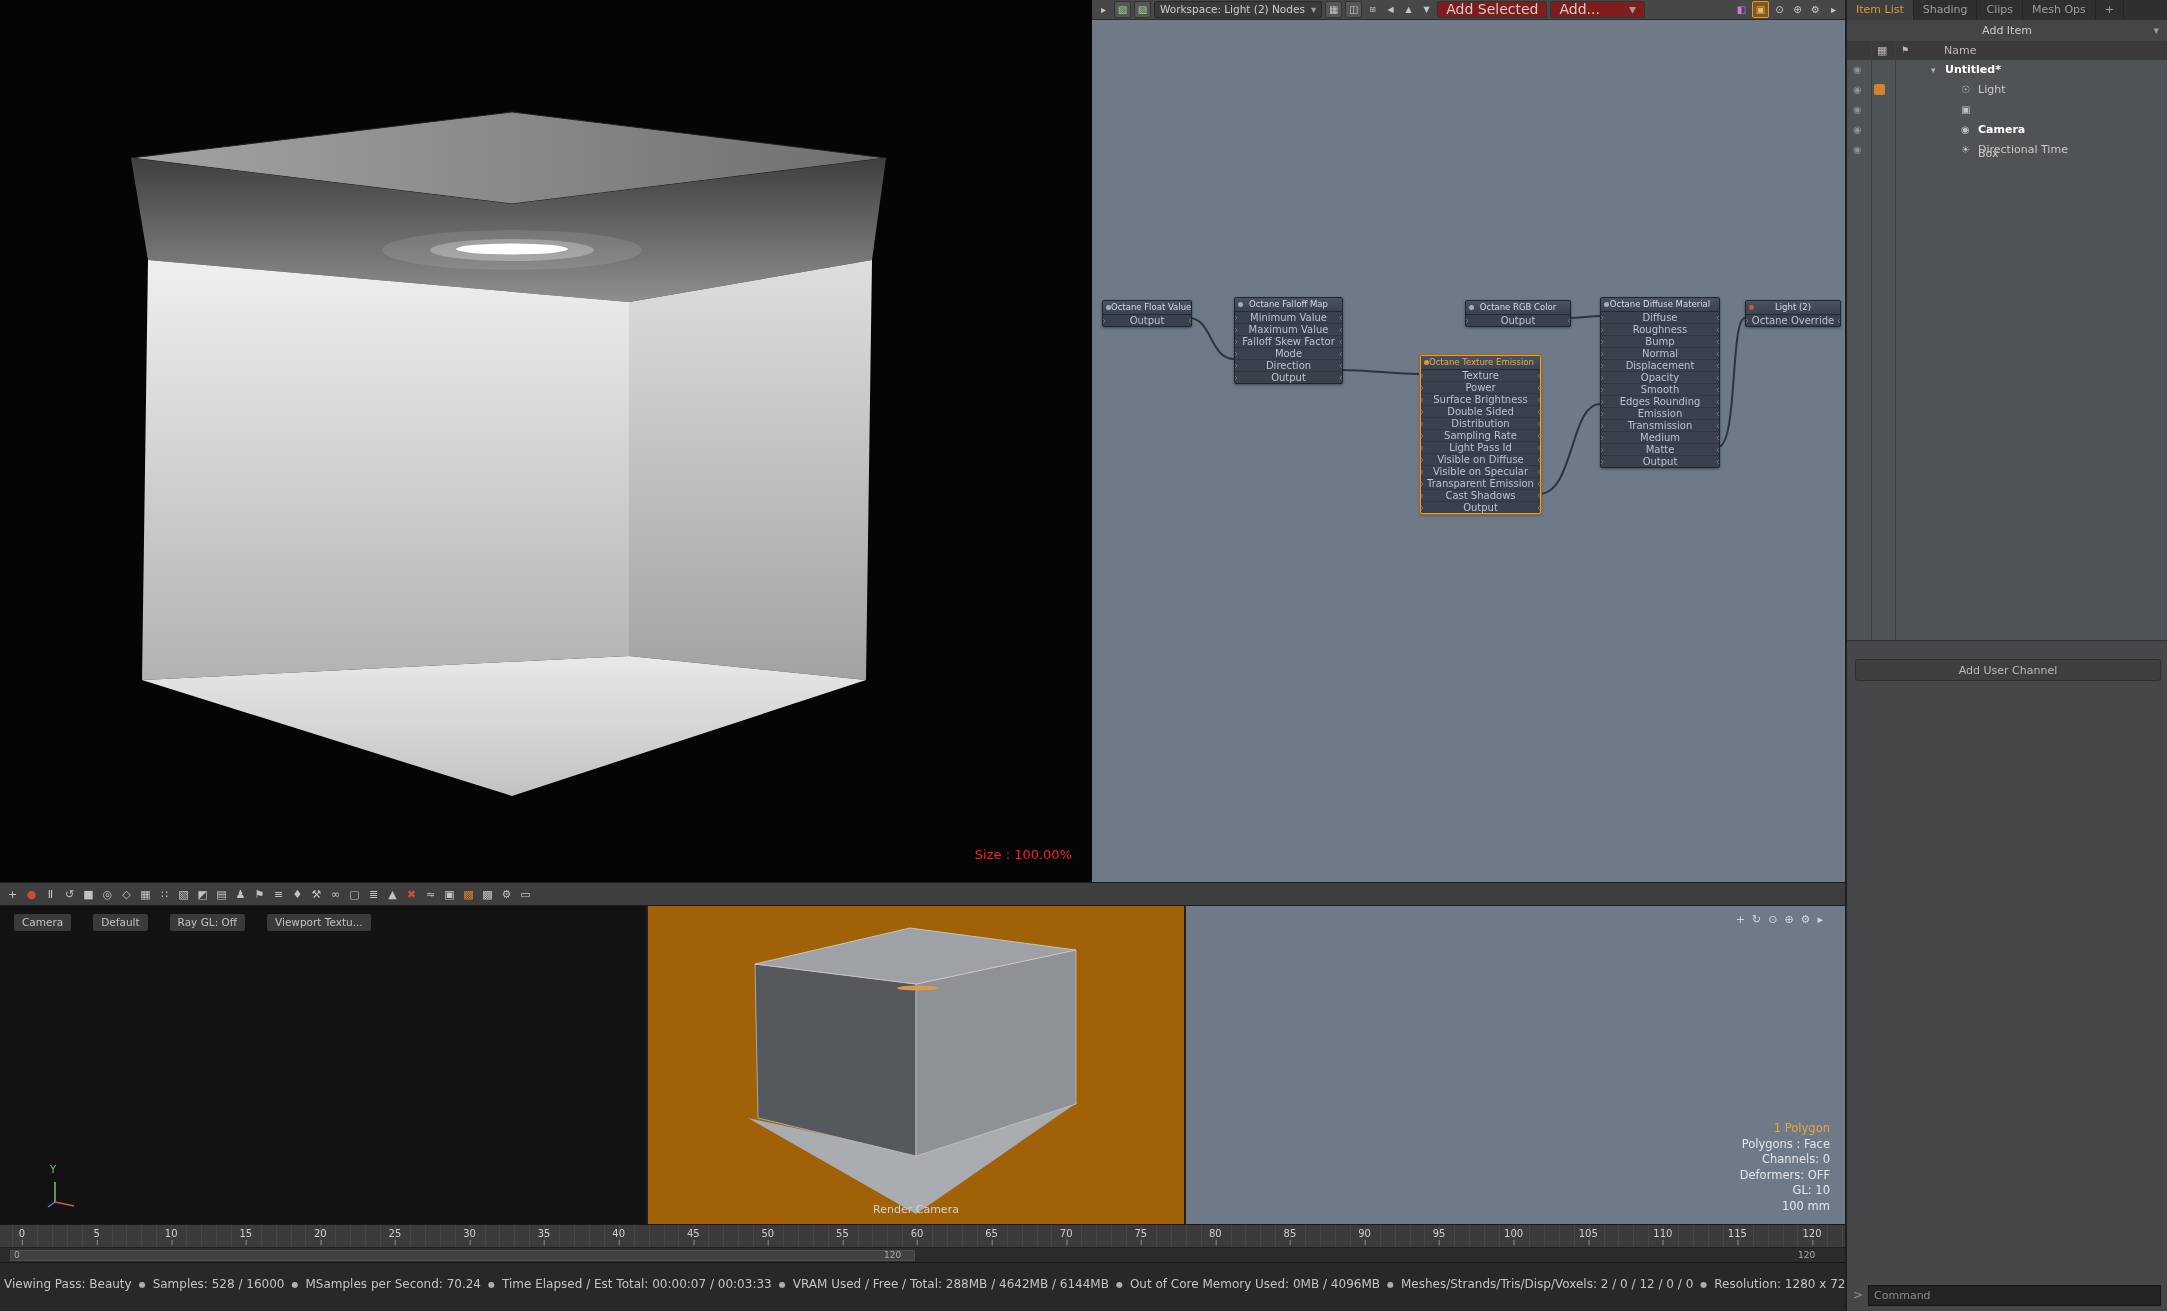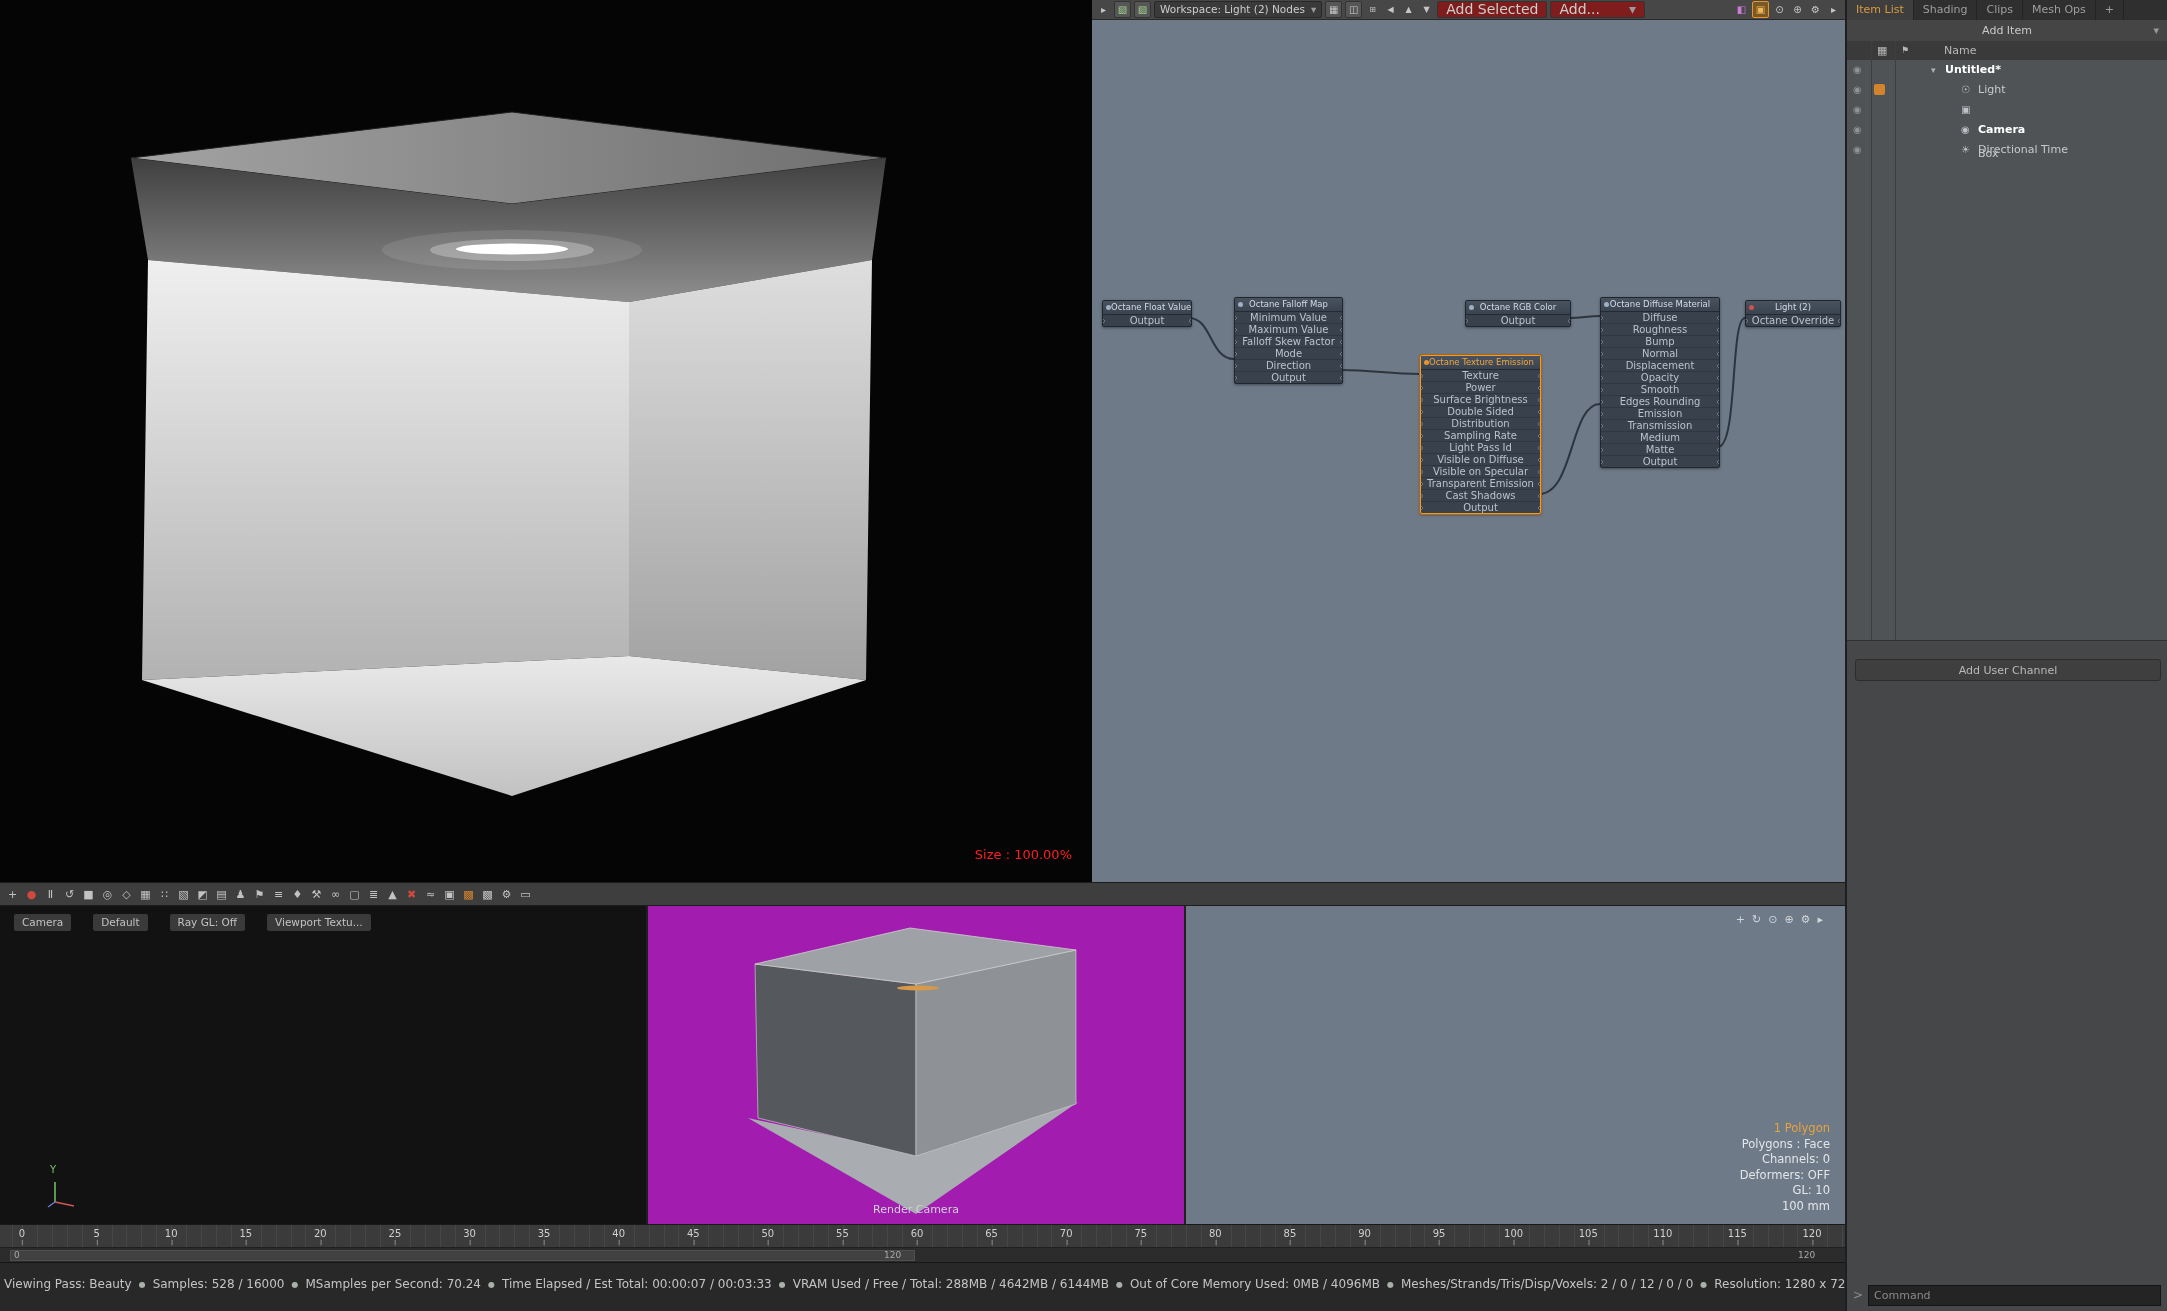--- a/index.html
+++ b/index.html
@@ -74,21 +74,21 @@
   #cmd-input::placeholder{color:#8a8a8a;}
 
   
   #mtb{left:0;top:882px;width:1845px;height:24px;background:#3e3e3e;border-top:1px solid #1c1c1c;
     border-bottom:1px solid #1c1c1c;display:flex;align-items:center;padding-left:3px;box-sizing:border-box;}
   .mico{width:19px;height:19px;line-height:19px;text-align:center;font-size:11px;color:#c2c2c2;}
 
   
   #lower{left:0;top:906px;width:1845px;height:318px;}
   #lp-left{position:absolute;left:0;top:0;width:648px;height:318px;background:#121212;border-right:2px solid #202020;box-sizing:border-box;}
-  #lp-mid{position:absolute;left:648px;top:0;width:538px;height:318px;background:#a21caf;border-right:2px solid #202020;box-sizing:border-box;}
+  #lp-mid{position:absolute;left:648px;top:0;width:538px;height:318px;background:#a16207;border-right:2px solid #202020;box-sizing:border-box;}
   #lp-right{position:absolute;left:1186px;top:0;width:659px;height:318px;background:#6e7a88;}
   #chips{position:absolute;left:14px;top:8px;display:flex;gap:22px;}
   .chip{height:17px;line-height:17px;background:#3a3a3a;border-radius:2px;padding:0 8px;
     font-size:10.5px;color:#c2c2c2;white-space:nowrap;}
   #pane-icons{position:absolute;right:22px;top:7px;display:flex;gap:7px;}
   .pico{font-size:11px;color:#d2d6da;}
   #rc-label{position:absolute;left:0;bottom:8px;width:100%;text-align:center;font-size:11px;color:#ced3d8;}
   #stats{position:absolute;right:15px;bottom:10px;text-align:right;font-size:11.5px;line-height:15.5px;color:#e3e6e9;}
   #axis{position:absolute;left:46px;bottom:12px;}
   #axis .ylab{position:absolute;left:4px;top:-14px;color:#79c36a;font-size:10px;}

